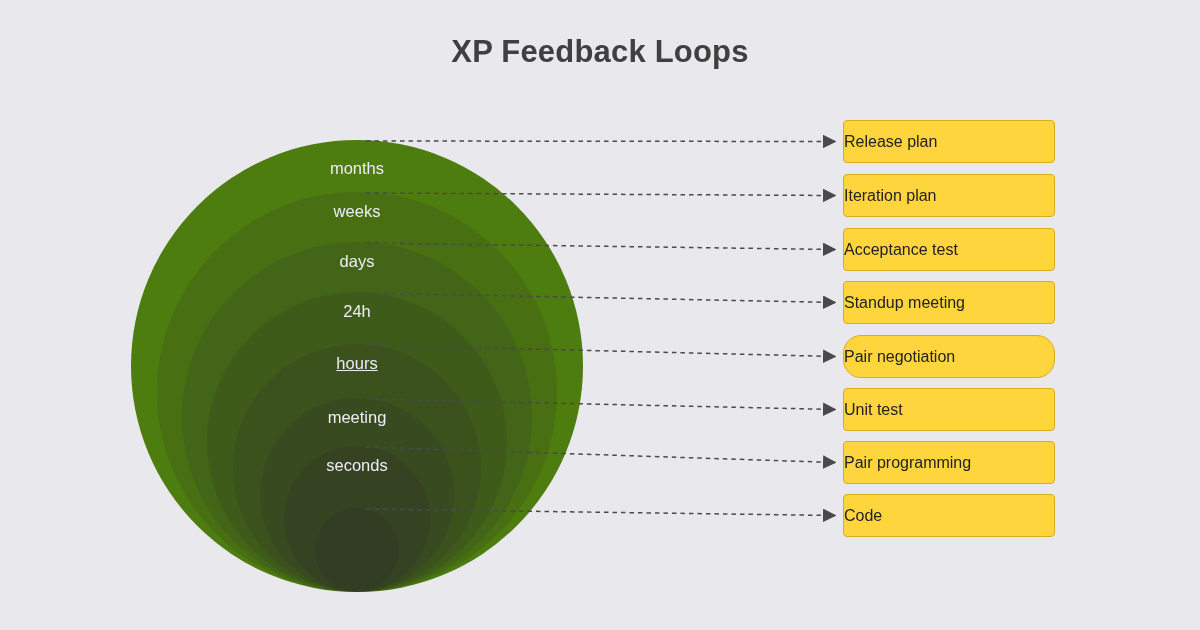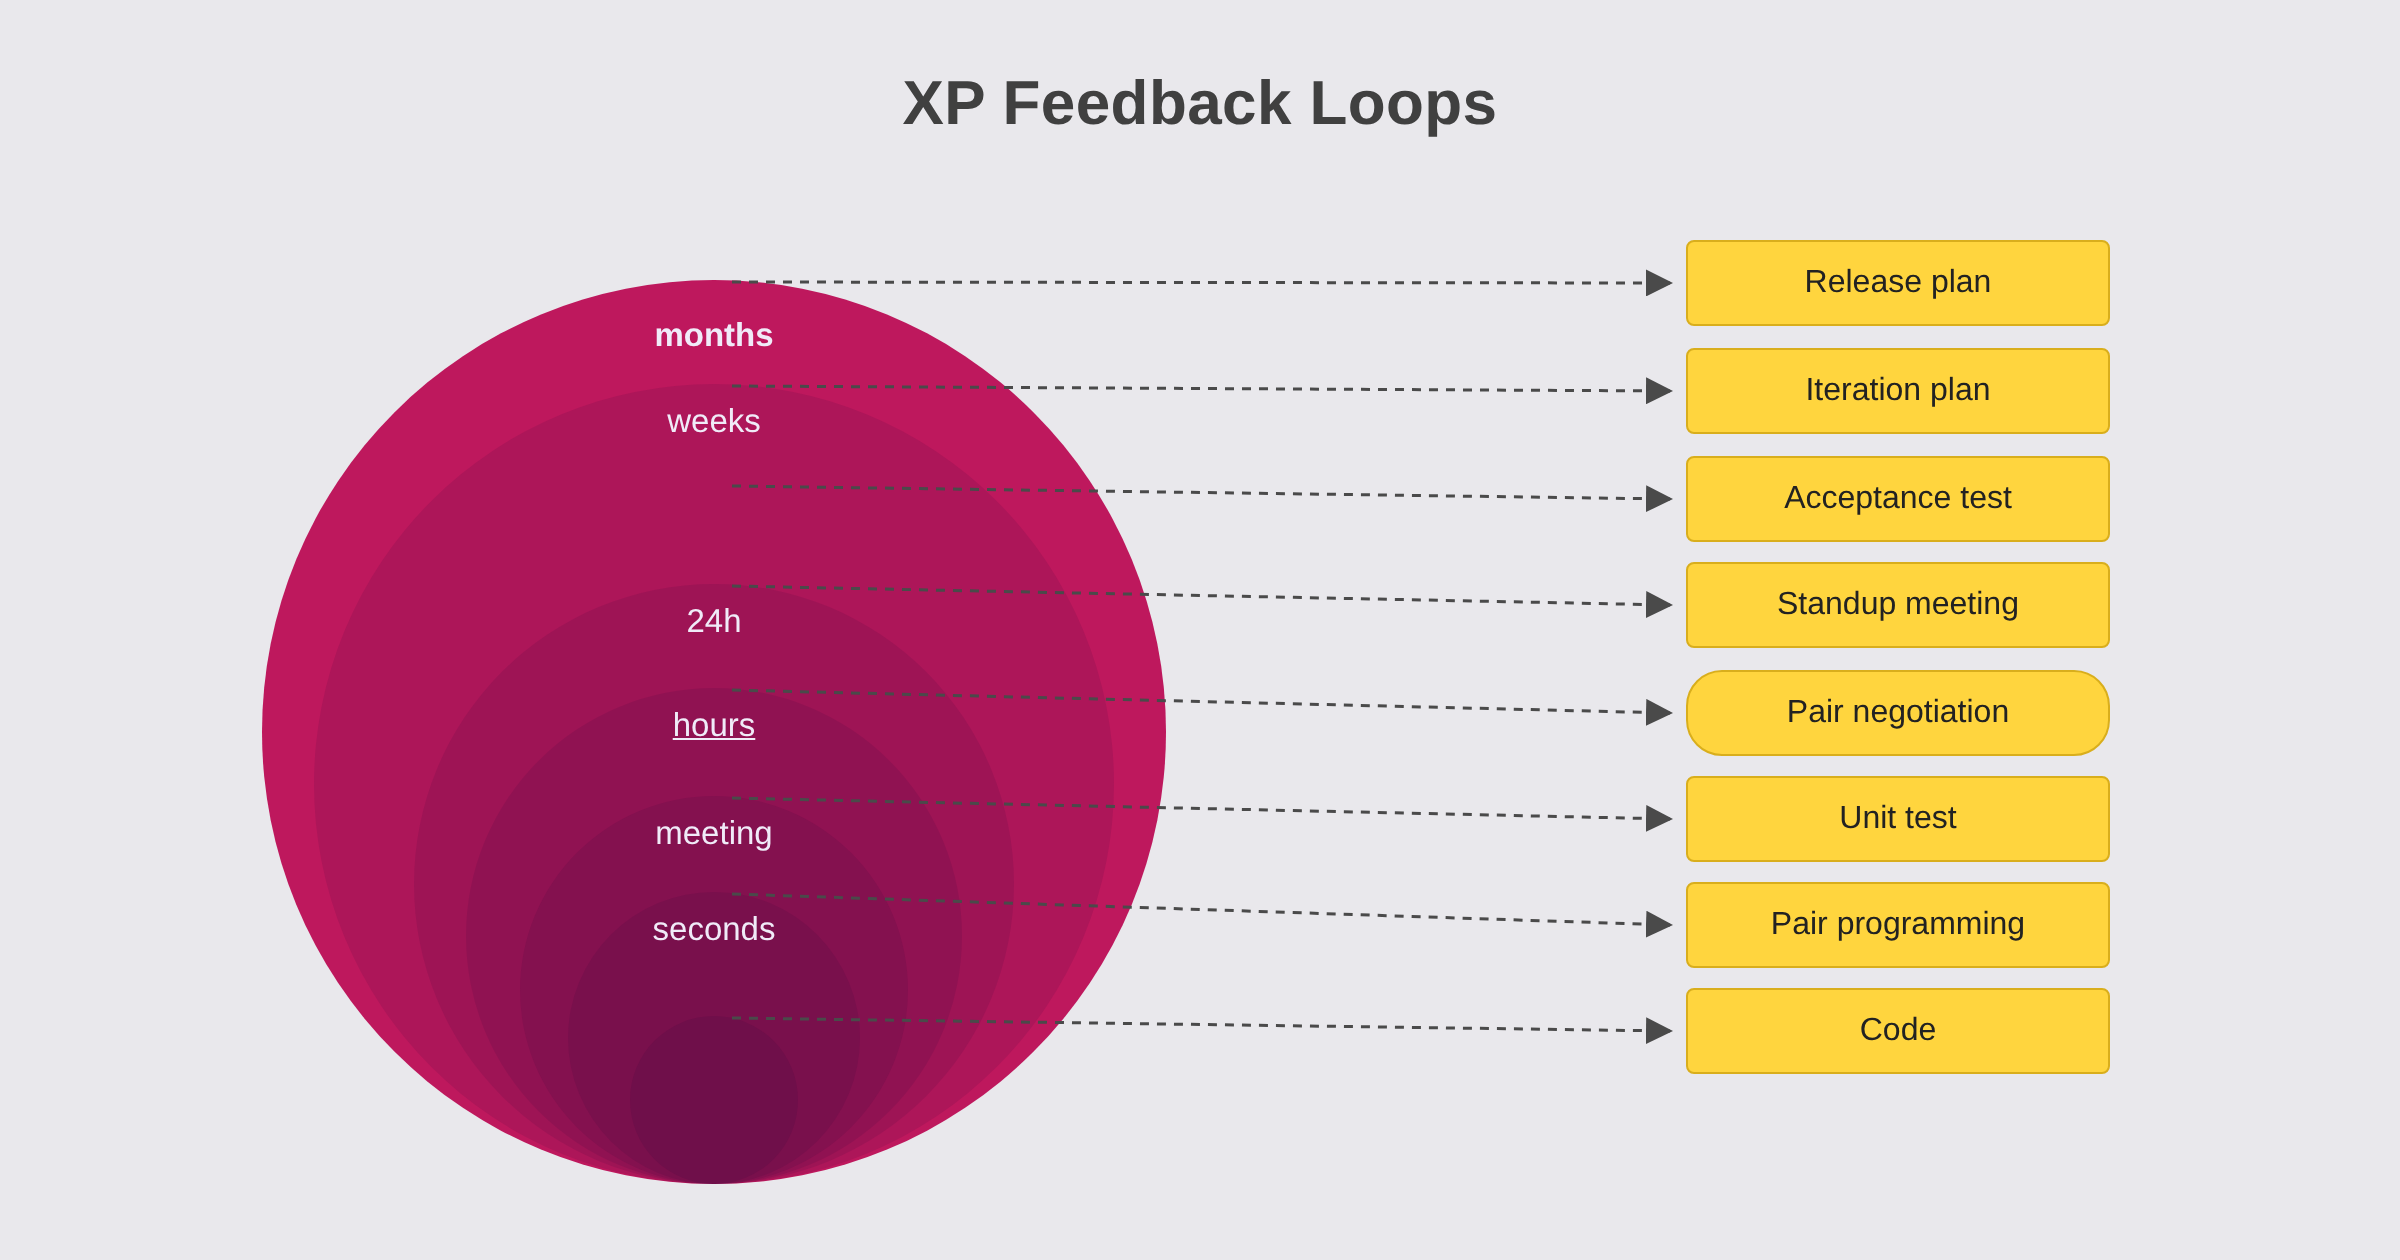--- a/index.html
+++ b/index.html
@@ -16,21 +16,21 @@
     text-align:center;
     font-size:31px;
     font-weight:800;
     color:#404040;
     letter-spacing:0.2px;
   }
   .ring {
     position:absolute;
     border-radius:50%;
   }
-  .ring-base { background:#be185d;font-weight:bold; }
+  .ring-base { background:#4d7c0f; }
   .ring-overlay { background:rgba(28,12,54,0.10); }
   .ring-label {
     position:absolute;
     left:0; width:100%;
     text-align:center;
     color:#F0EBF8;
     font-size:16.5px;
     line-height:20px;
   }
   .connectors {
@@ -41,40 +41,43 @@
   .box {
     position:absolute;
     left:843px;
     width:212px; height:43px;
     background:#FFD53E;
     border:1px solid #D9AE1C;
     border-radius:4px;
     box-sizing:border-box;
     display:flex;
     align-items:center;
-    justify-content:center;
+    justify-content:flex-start;
     font-size:16px;
     color:#222222;
   }
 </style>
 </head>
 <body>
 
 <div class="canvas">
 
   <div class="title">XP Feedback Loops</div>
 
   <div class="ring ring-base" style="left:131px; top:140px; width:452px; height:452px;">
     <span class="ring-label" style="top:18px;">months</span>
   </div>
 
   <div class="ring ring-overlay" style="left:157px; top:192px; width:400px; height:400px;">
     <span class="ring-label" style="top:9px;">weeks</span>
   </div>
 
+  <div class="ring ring-overlay" style="left:182px; top:242px; width:350px; height:350px;">
+    <span class="ring-label" style="top:9px;">days</span>
+  </div>
 
   <div class="ring ring-overlay" style="left:207px; top:292px; width:300px; height:300px;">
     <span class="ring-label" style="top:9px;">24h</span>
   </div>
 
   <div class="ring ring-overlay" style="left:233px; top:344px; width:248px; height:248px;">
     <span class="ring-label" style="top:9px;text-decoration:underline;">hours</span>
   </div>
 
   <div class="ring ring-overlay" style="left:260px; top:398px; width:194px; height:194px;">

